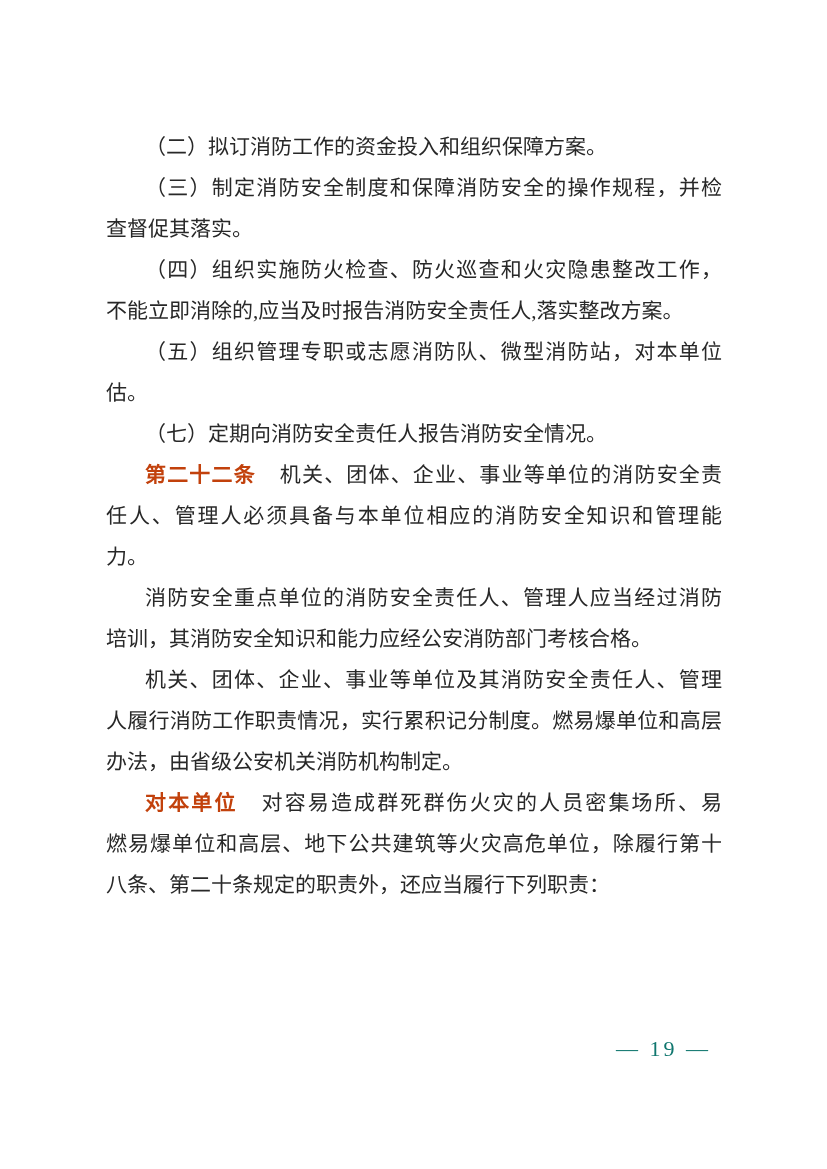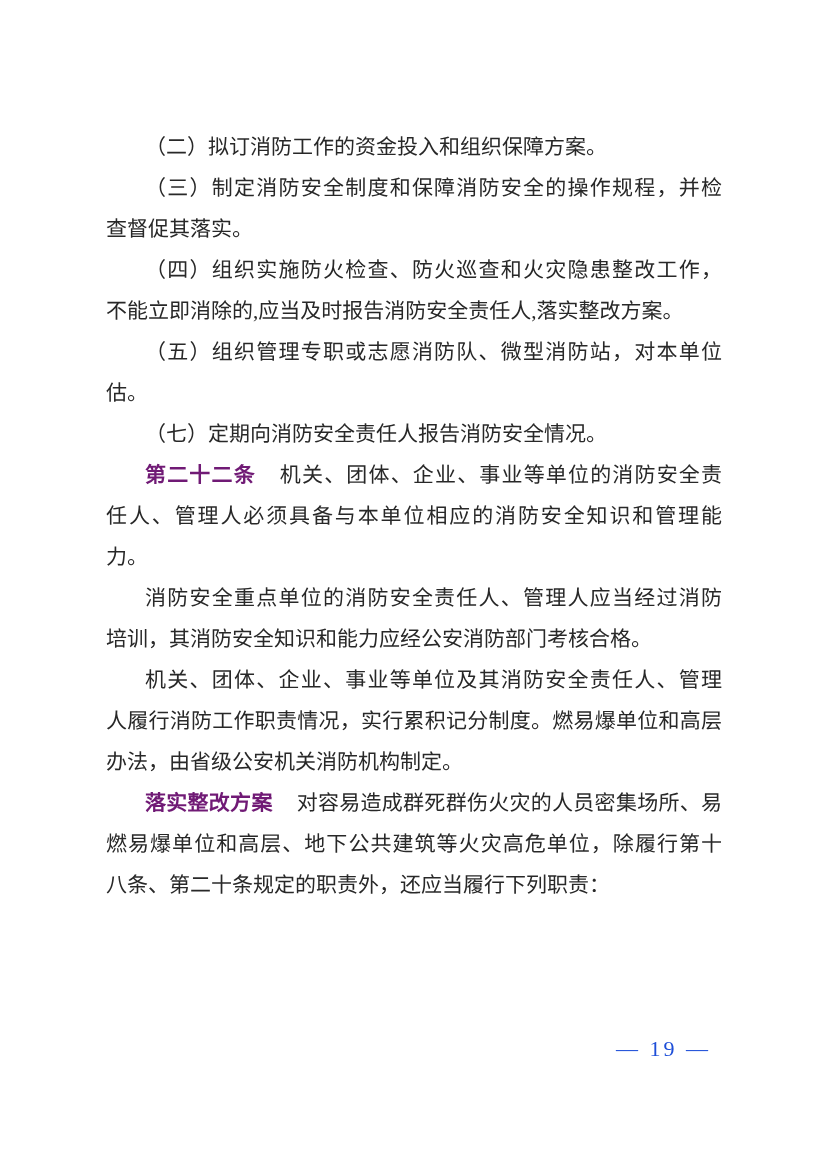--- a/index.html
+++ b/index.html
@@ -38,29 +38,29 @@
   }
   .line.final {
     text-align-last: left;
   }
   .line.indent {
     padding-left: 39px;
   }
   .lead {
     font-weight: bold;
     margin-right: 24px;
-    color: #701a75;
+    color: #c2410c;
   }
   .page-number {
     position: absolute;
     top: 1034px;
     left: 616px;
     font-size: 22px;
     line-height: 30px;
-    color: #1d4ed8;
+    color: #0f766e;
     letter-spacing: 3px;
     white-space: nowrap;
   }
 </style>
 </head>
 <body>
 
 <div class="doc-page">
   <div class="doc-body">
       <div class="line final indent">（二）拟订消防工作的资金投入和组织保障方案。</div>
@@ -72,18 +72,18 @@
       <div class="line final">估。</div>
       <div class="line final indent">（七）定期向消防安全责任人报告消防安全情况。</div>
       <div class="line indent"><span class="lead">第二十二条</span>机关、团体、企业、事业等单位的消防安全责</div>
       <div class="line">任人、管理人必须具备与本单位相应的消防安全知识和管理能</div>
       <div class="line final">力。</div>
       <div class="line indent">消防安全重点单位的消防安全责任人、管理人应当经过消防</div>
       <div class="line final">培训，其消防安全知识和能力应经公安消防部门考核合格。</div>
       <div class="line indent">机关、团体、企业、事业等单位及其消防安全责任人、管理</div>
       <div class="line">人履行消防工作职责情况，实行累积记分制度。燃易爆单位和高层</div>
       <div class="line final">办法，由省级公安机关消防机构制定。</div>
-      <div class="line indent"><span class="lead">落实整改方案</span>对容易造成群死群伤火灾的人员密集场所、易</div>
+      <div class="line indent"><span class="lead">对本单位</span>对容易造成群死群伤火灾的人员密集场所、易</div>
       <div class="line">燃易爆单位和高层、地下公共建筑等火灾高危单位，除履行第十</div>
       <div class="line final">八条、第二十条规定的职责外，还应当履行下列职责：</div>
     </div>
   <div class="page-number">— 19 —</div>
 </div>
 
 </body></html>

